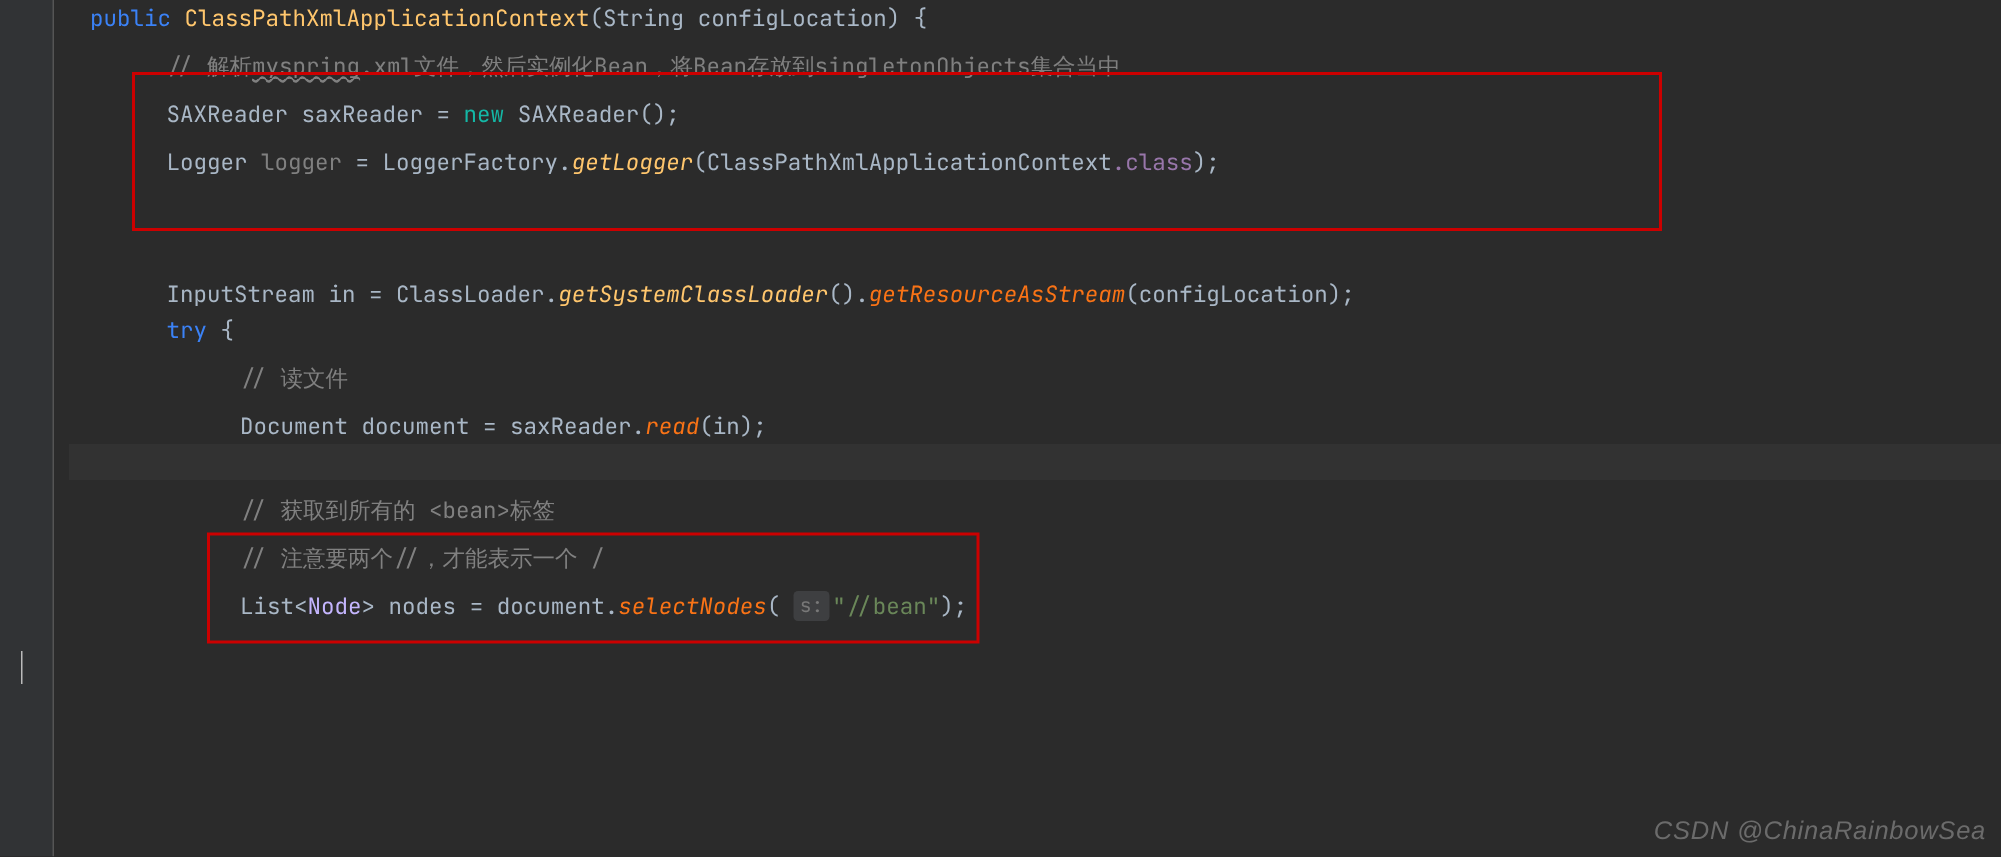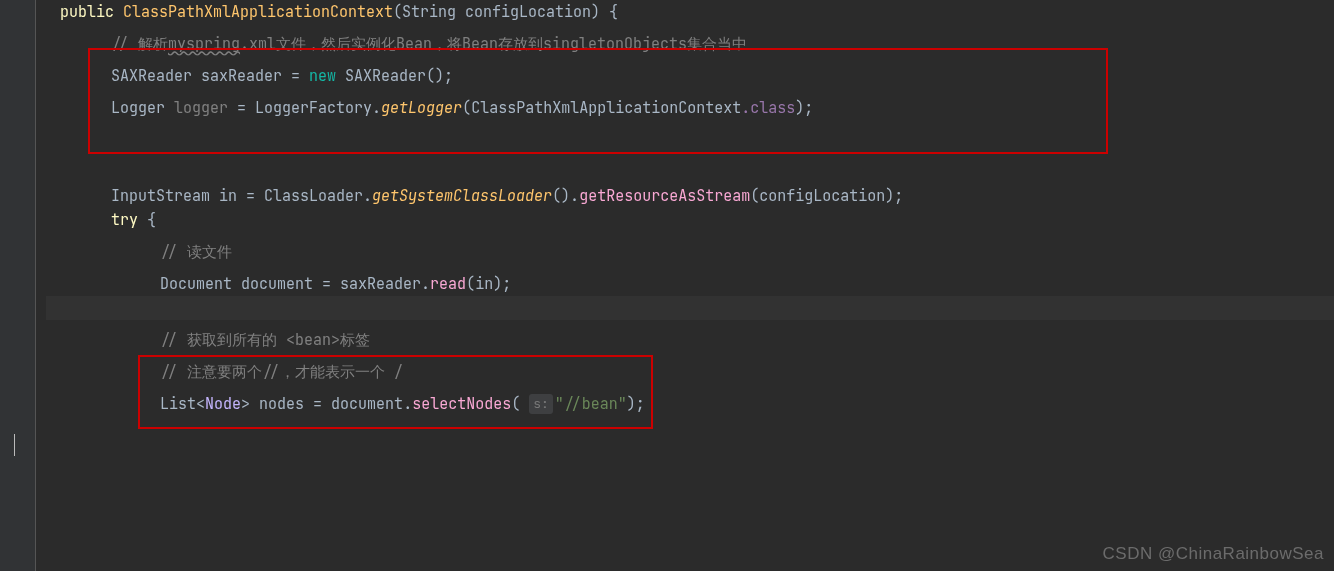--- a/index.html
+++ b/index.html
@@ -61,27 +61,27 @@
   }
   .box-red-2 {
     border: 2px solid #cc0000;
     position: absolute;
     left: 138px;
     top: 355px;
     width: 515px;
     height: 74px;
     pointer-events: none;
   }
-  .kw { color: #fef9c3; text-align: right; }
+  .kw { color: #3b82f6; text-align: right; }
   .type { color: #a9b7c6; }
   .method-decl { color: #ffc66d; }
   .param { color: #a9b7c6; }
   .comment { color: #808080; }
   .string { color: #6a8759; }
-  .call { color: #f9a8d4; }
+  .call { color: #f97316; font-style: italic; }
   .static-call { color: #ffc66d; font-style: italic; }
   .new { color: #14b8a6; }
   .field { color: #9876aa; }
   .generic { color: #c4b5fd; }
   .hint-param {
     background: #3e3f41;
     color: #787878;
     border-radius: 3px;
     padding: 0 4px;
     font-size: 13px;
@@ -105,20 +105,21 @@
   }
   .watermark {
     position: absolute;
     right: 10px;
     bottom: 4px;
     color: #777;
     font-size: 17px;
     font-family: sans-serif;
     letter-spacing: 0.5px;
     opacity: 0.85;
+    font-style: italic;
   }
 </style>
 </head>
 <body>
 
 <div class="gutter"></div>
 
 <div class="editor">
 
 

